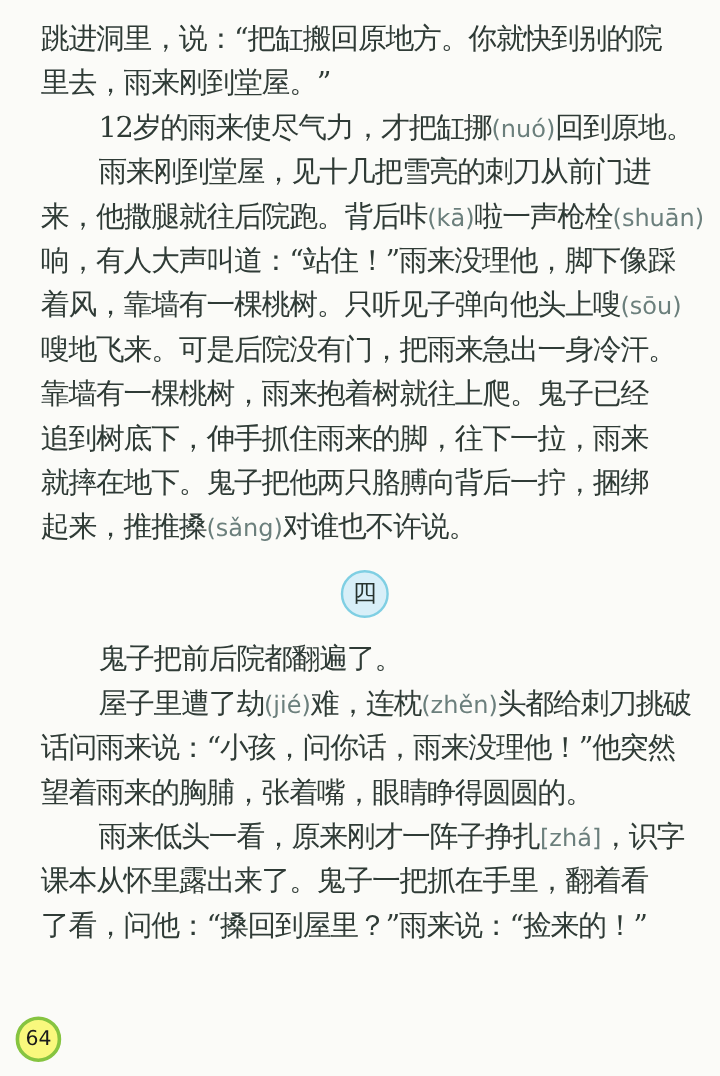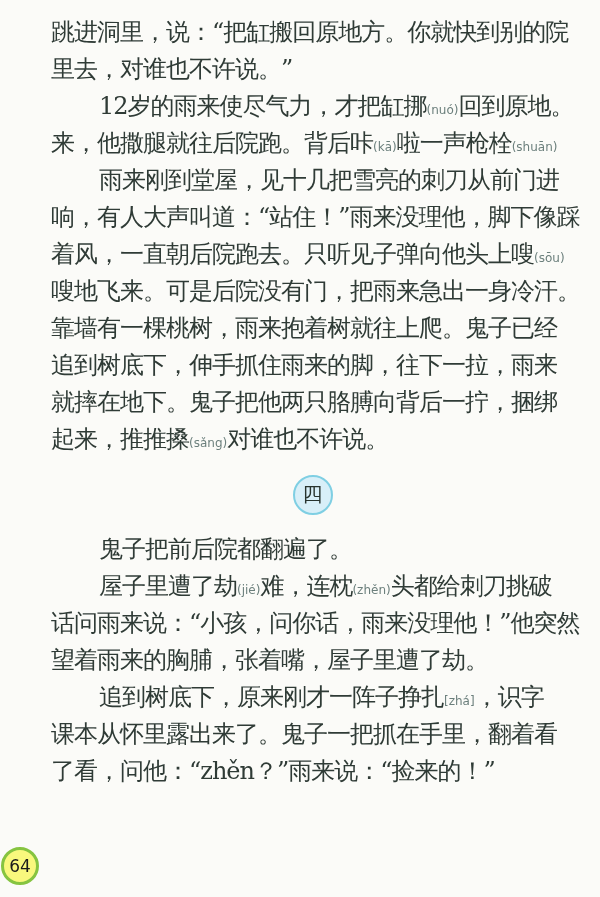--- a/index.html
+++ b/index.html
@@ -16,35 +16,35 @@
   body {
     width: 600px;
     height: 897px;
     background: var(--bg);
     color: var(--text);
     font-family: "DejaVu Serif", serif;
     position: relative;
     overflow: hidden;
   }
   .text-body {
-    padding: 14px 26px 0 51px;
+    padding: 14px 26px 0 34px;
   }
   .line {
     font-size: 24px;
     line-height: 37px;
     height: 37px;
     letter-spacing: -1px;
     white-space: nowrap;
   }
   .line.indent {
     padding-left: 48px;
   }
   .py {
     font-family: "DejaVu Sans", sans-serif;
-    font-size: 12px;
+    font-size: 20px;
     letter-spacing: 0;
     color: var(--pinyin);
   }
   .marker-row {
     height: 73px;
     display: flex;
     align-items: center;
     justify-content: center;
   }
   .marker-circle {
@@ -54,21 +54,21 @@
     background: var(--marker-fill);
     border: 2px solid var(--marker-border);
     display: flex;
     align-items: center;
     justify-content: center;
     font-size: 20px;
     color: #27332e;
   }
   .page-number-circle {
     position: absolute;
-    left: 1px;
+    left: 13px;
     top: 847px;
     width: 38px;
     height: 38px;
     border-radius: 50%;
     background: var(--page-fill);
     border: 3px solid var(--page-border);
     display: flex;
     align-items: center;
     justify-content: center;
   }
@@ -77,38 +77,38 @@
     font-size: 17px;
     color: #1b1b1b;
   }
 </style>
 </head>
 <body>
 
 <div class="page">
   <div class="text-body">
       <div class="line"><span class="cn">跳进洞里，说：“把缸搬回原地方。你就快到别的院</span></div>
-      <div class="line"><span class="cn">里去，对谁也不许说。”</span></div>
+      <div class="line"><span class="cn">里去，雨来刚到堂屋。”</span></div>
       <div class="line indent"><span class="cn">12岁的雨来使尽气力，才把缸挪</span><span class="py">(nuó)</span><span class="cn">回到原地。</span></div>
+      <div class="line indent"><span class="cn">雨来刚到堂屋，见十几把雪亮的刺刀从前门进</span></div>
       <div class="line"><span class="cn">来，他撒腿就往后院跑。背后咔</span><span class="py">(kā)</span><span class="cn">啦一声枪栓</span><span class="py">(shuān)</span></div>
-      <div class="line indent"><span class="cn">雨来刚到堂屋，见十几把雪亮的刺刀从前门进</span></div>
       <div class="line"><span class="cn">响，有人大声叫道：“站住！”雨来没理他，脚下像踩</span></div>
-      <div class="line"><span class="cn">着风，一直朝后院跑去。只听见子弹向他头上嗖</span><span class="py">(sōu)</span></div>
+      <div class="line"><span class="cn">着风，靠墙有一棵桃树。只听见子弹向他头上嗖</span><span class="py">(sōu)</span></div>
       <div class="line"><span class="cn">嗖地飞来。可是后院没有门，把雨来急出一身冷汗。</span></div>
       <div class="line"><span class="cn">靠墙有一棵桃树，雨来抱着树就往上爬。鬼子已经</span></div>
       <div class="line"><span class="cn">追到树底下，伸手抓住雨来的脚，往下一拉，雨来</span></div>
       <div class="line"><span class="cn">就摔在地下。鬼子把他两只胳膊向背后一拧，捆绑</span></div>
       <div class="line"><span class="cn">起来，推推搡</span><span class="py">(sǎng)</span><span class="cn">对谁也不许说。</span></div>
       <div class="marker-row">
         <span class="marker-circle">四</span>
       </div>
       <div class="line indent"><span class="cn">鬼子把前后院都翻遍了。</span></div>
       <div class="line indent"><span class="cn">屋子里遭了劫</span><span class="py">(jié)</span><span class="cn">难，连枕</span><span class="py">(zhěn)</span><span class="cn">头都给刺刀挑破</span></div>
       <div class="line"><span class="cn">话问雨来说：“小孩，问你话，雨来没理他！”他突然</span></div>
-      <div class="line"><span class="cn">望着雨来的胸脯，张着嘴，屋子里遭了劫。</span></div>
-      <div class="line indent"><span class="cn">追到树底下，原来刚才一阵子挣扎</span><span class="py">[zhá]</span><span class="cn">，识字</span></div>
+      <div class="line"><span class="cn">望着雨来的胸脯，张着嘴，眼睛睁得圆圆的。</span></div>
+      <div class="line indent"><span class="cn">雨来低头一看，原来刚才一阵子挣扎</span><span class="py">[zhá]</span><span class="cn">，识字</span></div>
       <div class="line"><span class="cn">课本从怀里露出来了。鬼子一把抓在手里，翻着看</span></div>
-      <div class="line"><span class="cn">了看，问他：“zhěn？”雨来说：“捡来的！”</span></div>
+      <div class="line"><span class="cn">了看，问他：“搡回到屋里？”雨来说：“捡来的！”</span></div>
     </div>
   <div class="page-number-circle">
     <span>64</span>
   </div>
 </div>
 
 </body></html>

